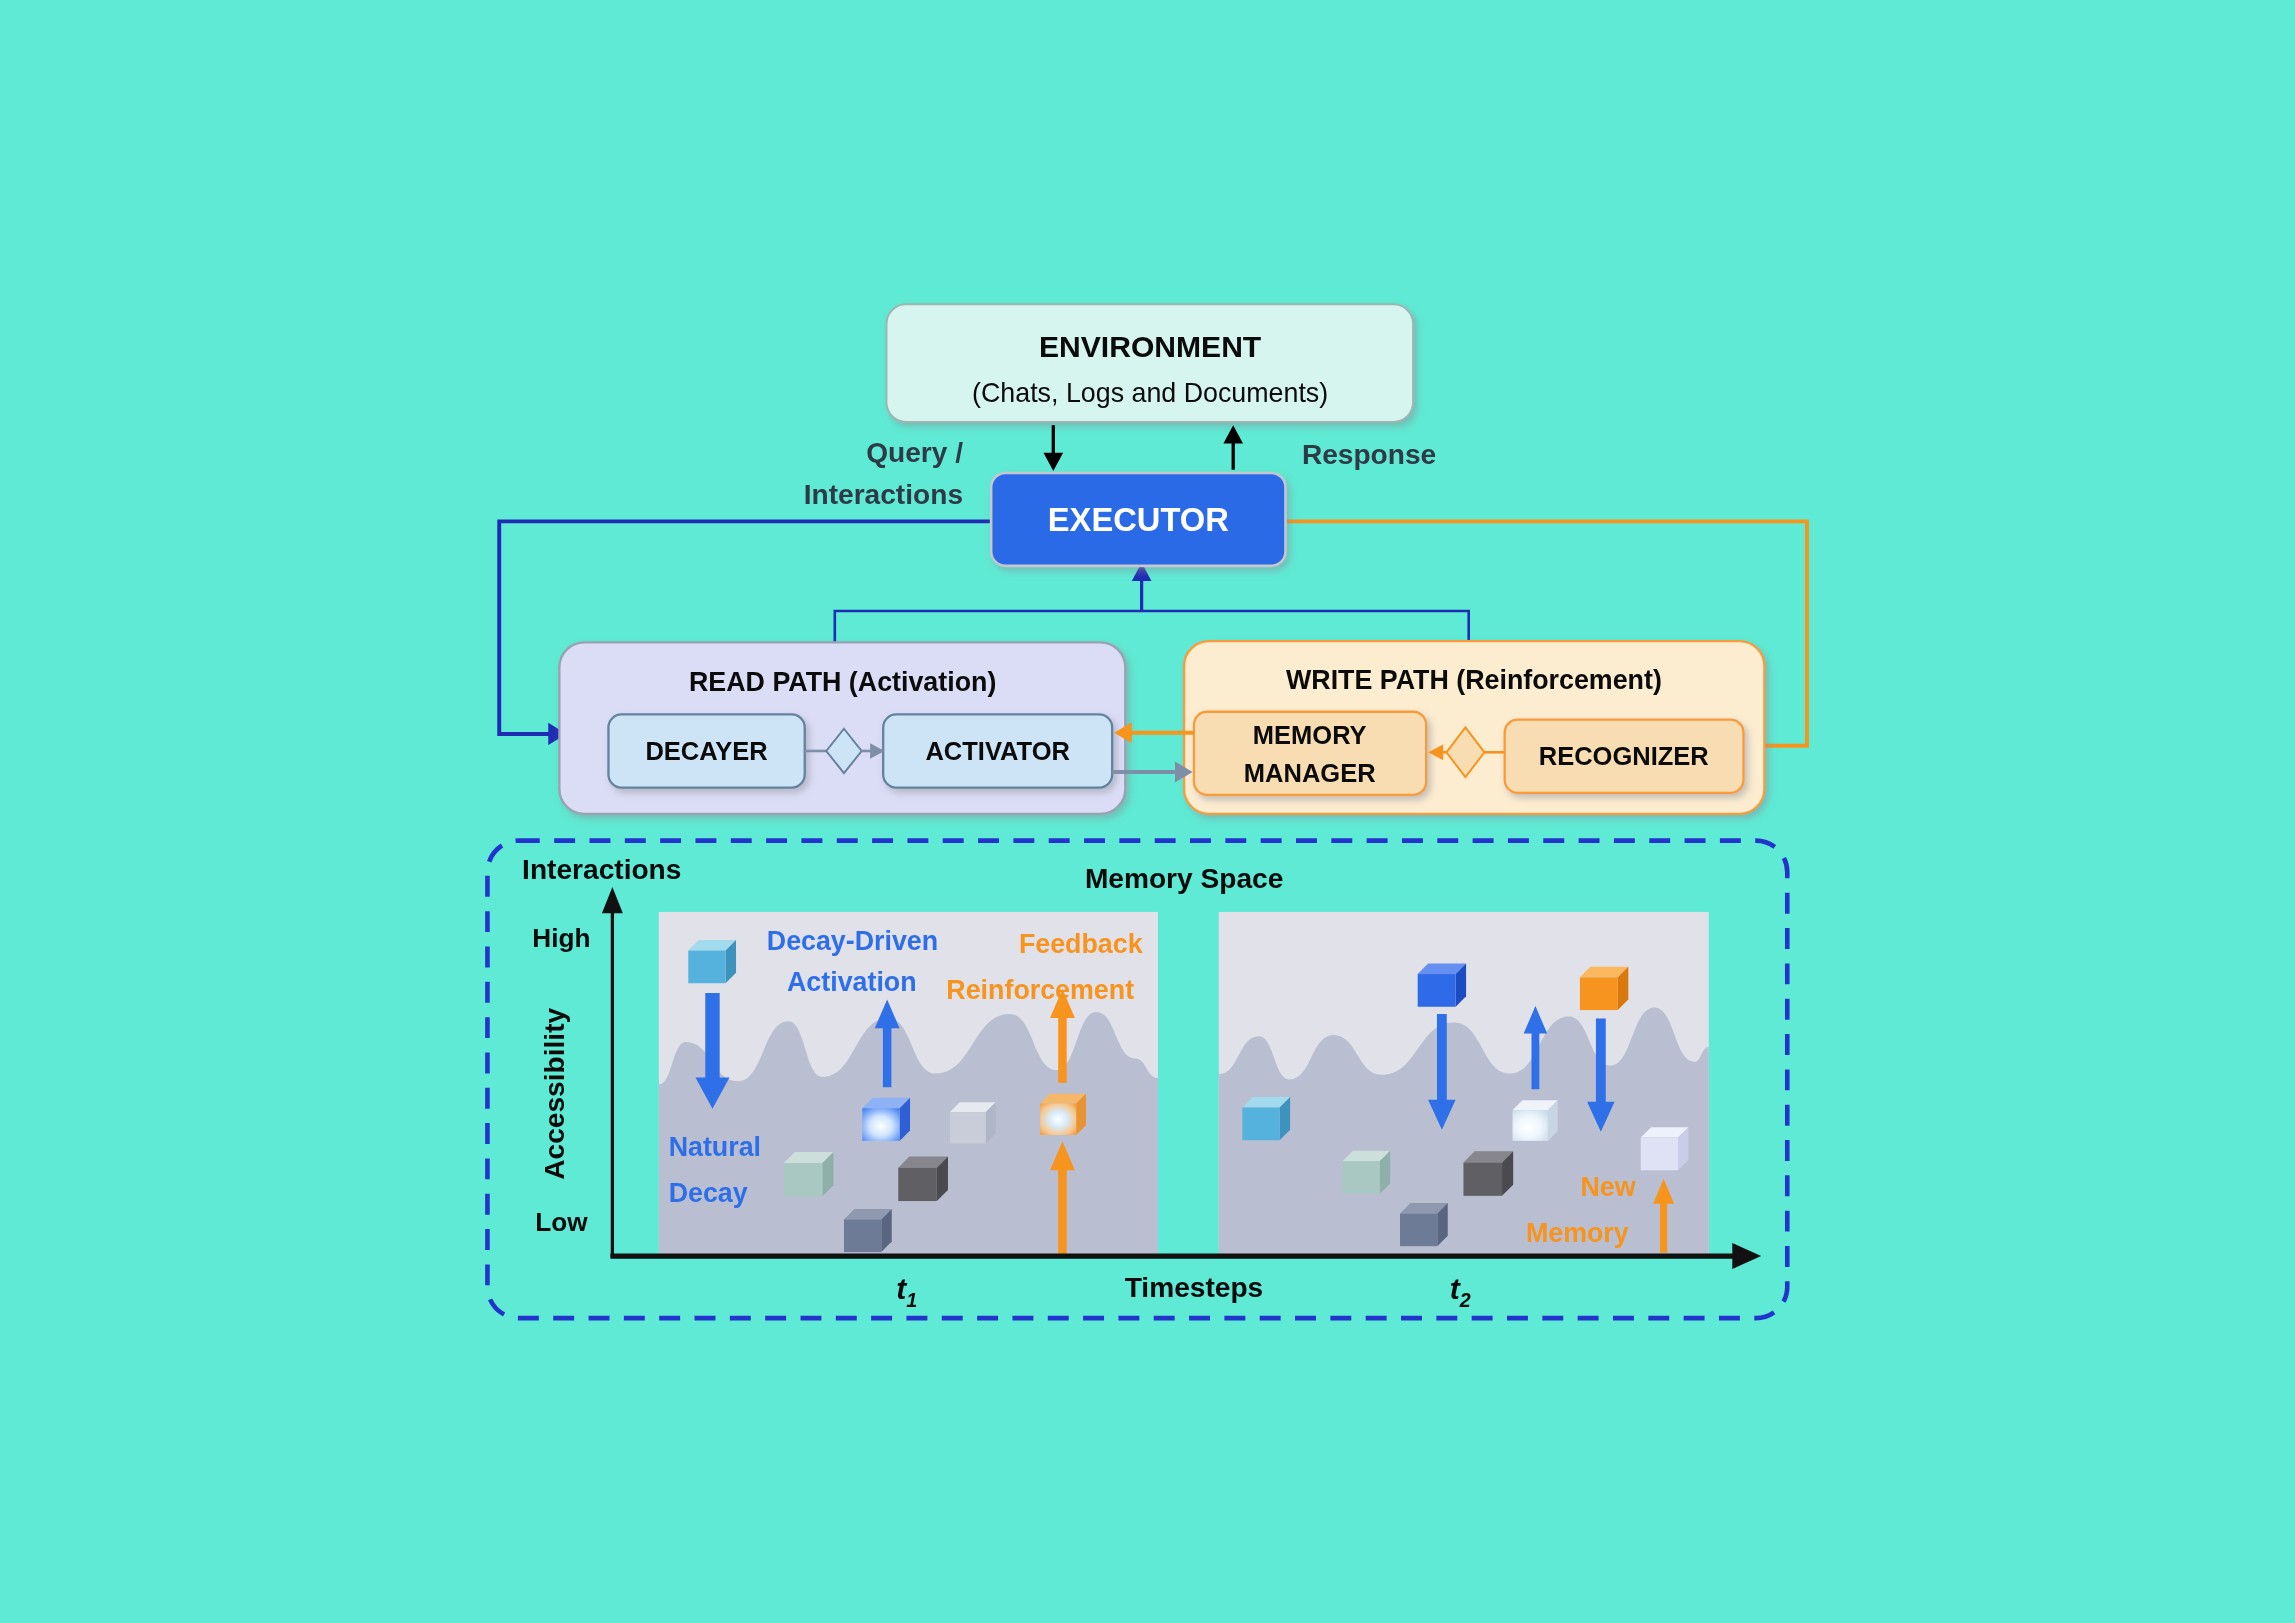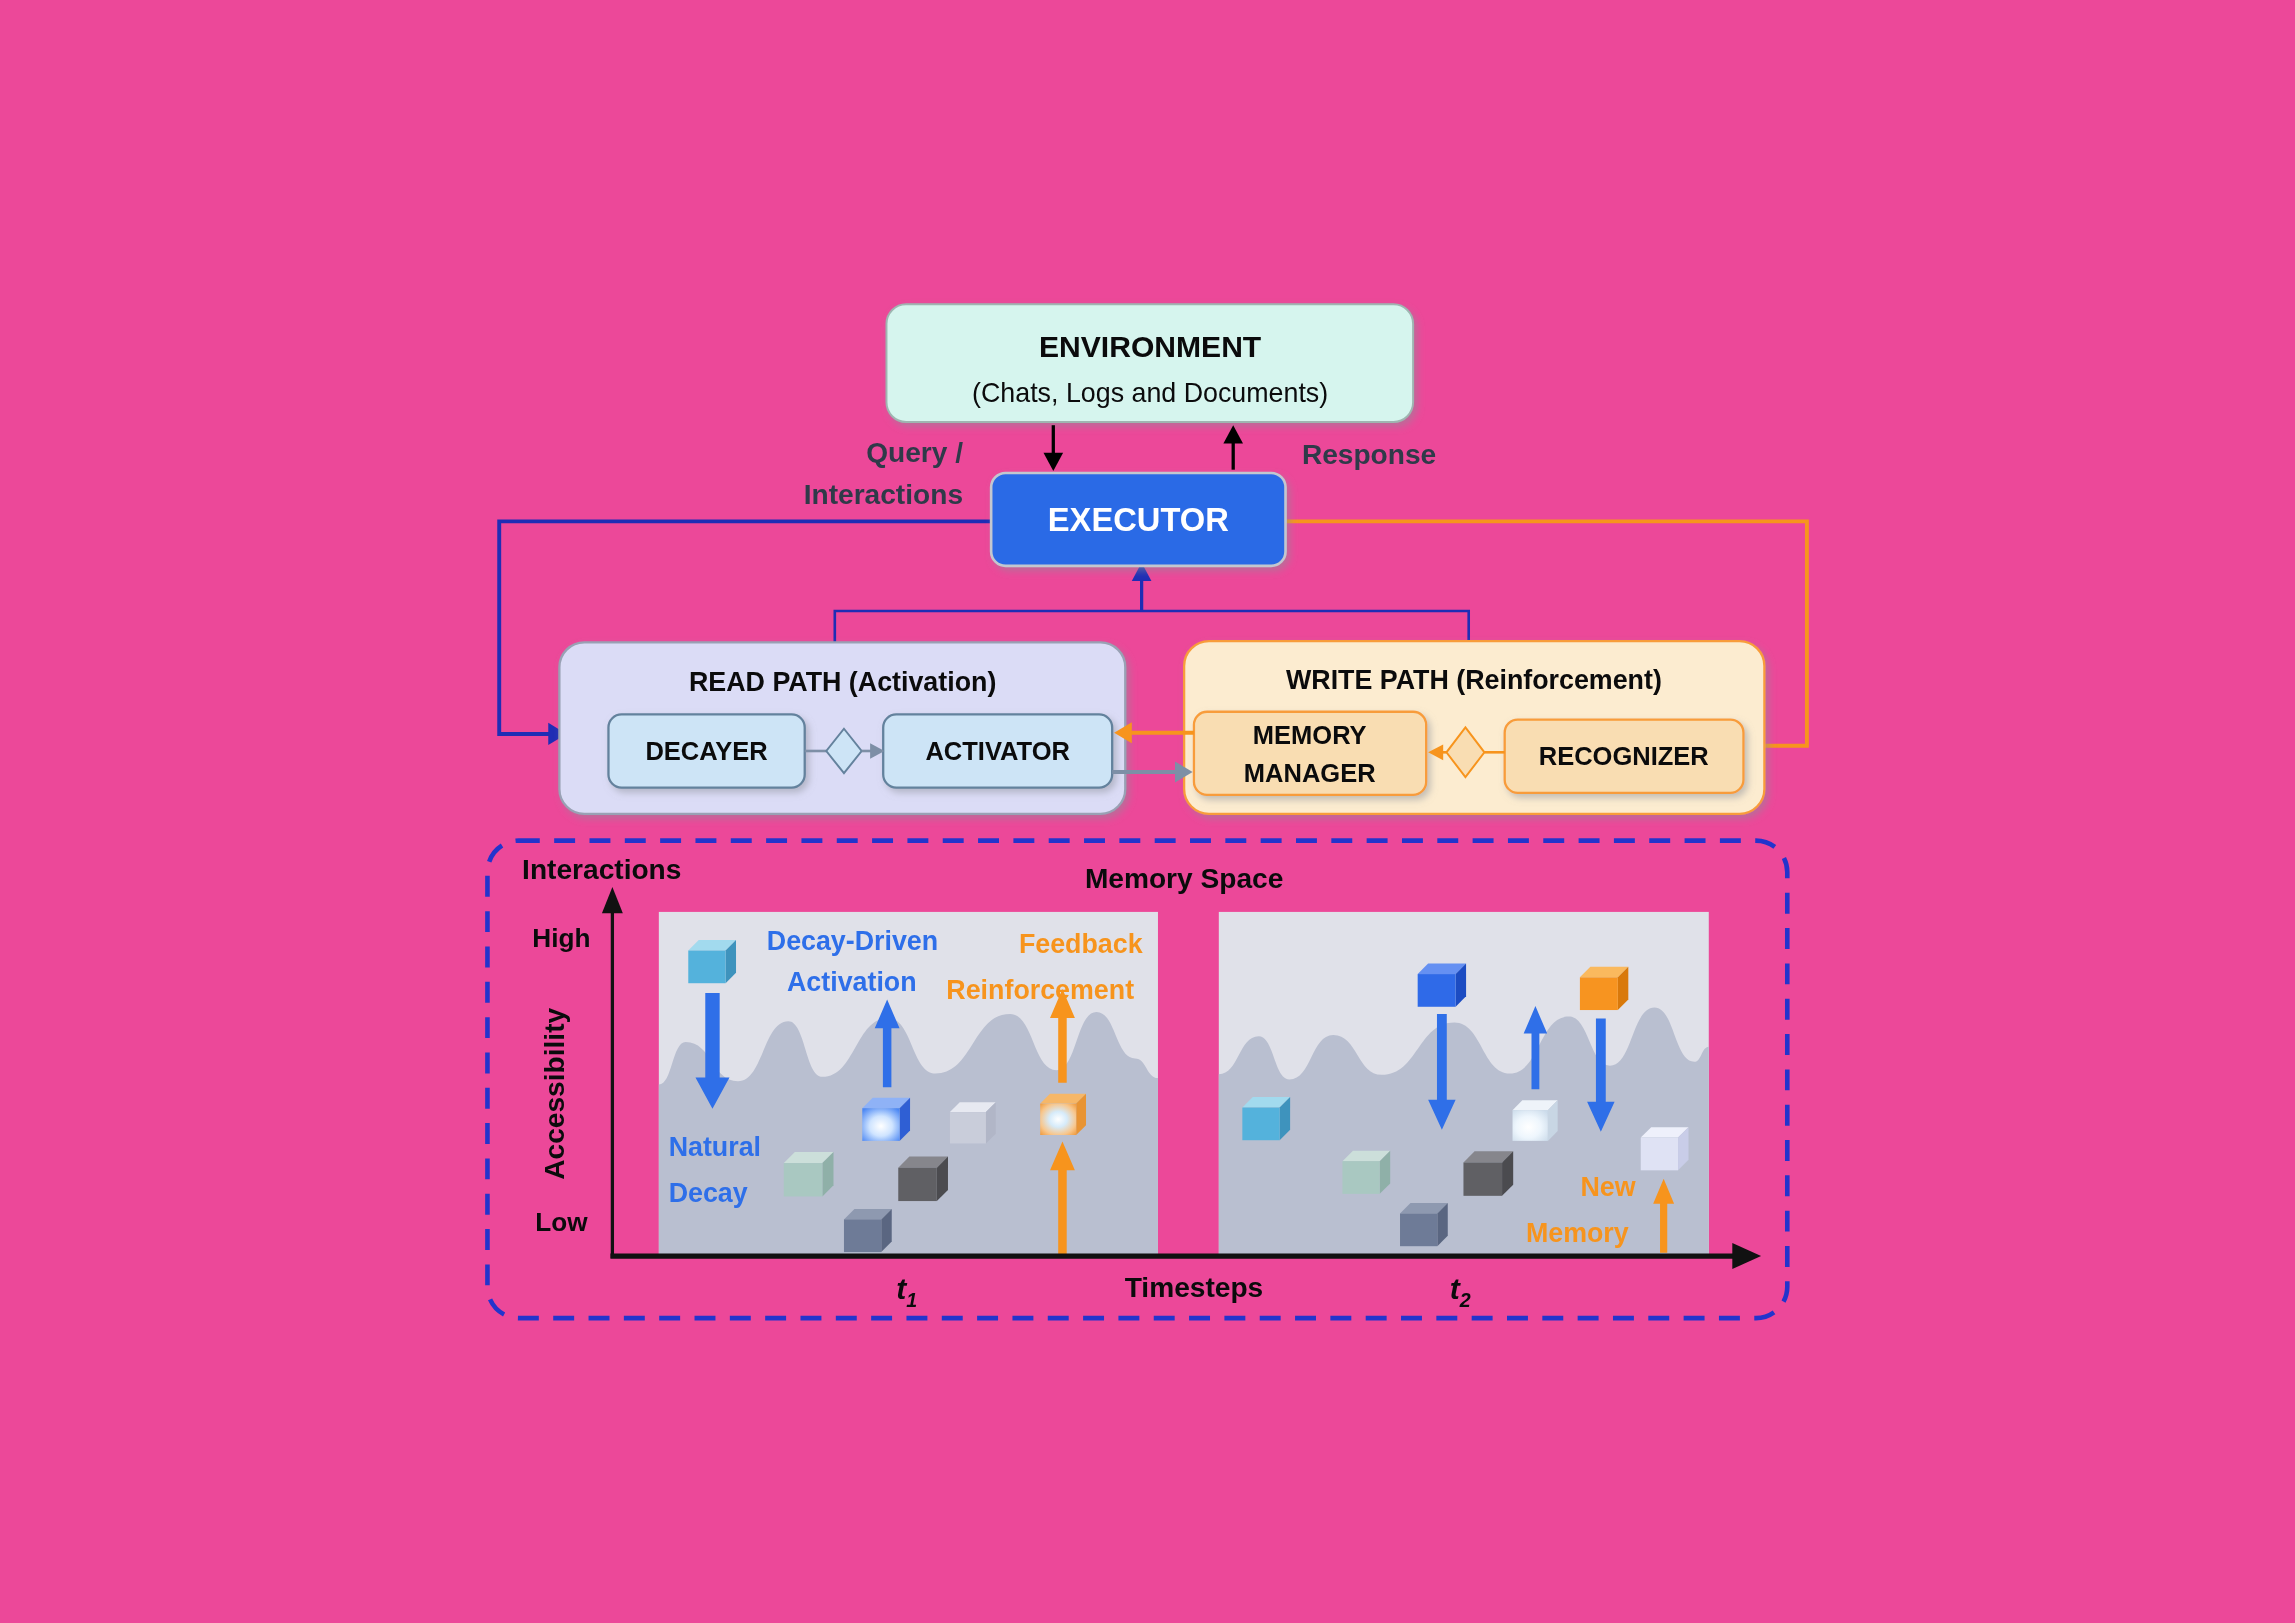--- a/index.html
+++ b/index.html
@@ -1,16 +1,16 @@
 <!DOCTYPE html>
 <html style="--env-fill: #d6f5ee; --env-stroke: #9fb5b1; --executor-fill: #2c6be6; --executor-stroke: #c3c7cf; --loop-navy: #1f2db5; --arrow-blue: #2f6fe8; --arrow-orange: #f7941d; --read-fill: #dbdcf6; --read-stroke: #99a1b4; --inner-blue-fill: #cde4f6; --inner-blue-stroke: #64829d; --write-fill: #fcecd0; --write-stroke: #f89c3a; --inner-orange-fill: #f9ddb2; --gray-arrow: #7d8fa6; --dash-blue: #2334cc; --panel-bg: #e0e1e9; --silhouette: #b9bfd0; --text-dark: #2f3a49; --text-blue: #2e6fe9; --text-orange: #f7941d; --axis-black: #111111;font-size:10.5px"><head>
 <meta charset="utf-8">
 <style>
   html,body{margin:0;padding:0;background:#ffffff;}
-  .canvas{position:relative;width:2295px;height:1623px;background:#ec4899;overflow:hidden;}
+  .canvas{position:relative;width:2295px;height:1623px;background:#5eead4;overflow:hidden;}
   svg{position:absolute;left:0;top:0;}
   text{font-family:"Liberation Sans", sans-serif;}
   .t-env-title{font-size:46px;font-weight:700;fill:#0b0b0c;}
   .t-env-sub{font-size:41px;font-weight:400;fill:#0b0b0c;}
   .t-exec{font-size:50px;font-weight:700;fill:#ffffff;}
   .t-io{font-size:43px;font-weight:700;fill:var(--text-dark);}
   .t-path-title{font-size:41px;font-weight:700;fill:#0b0b0c;}
   .t-inner{font-size:39px;font-weight:700;fill:#0b0b0c;}
   .t-panel-title{font-size:43px;font-weight:700;fill:#0b0b0c;}
   .t-axis{font-size:40px;font-weight:700;fill:#0b0b0c;}

